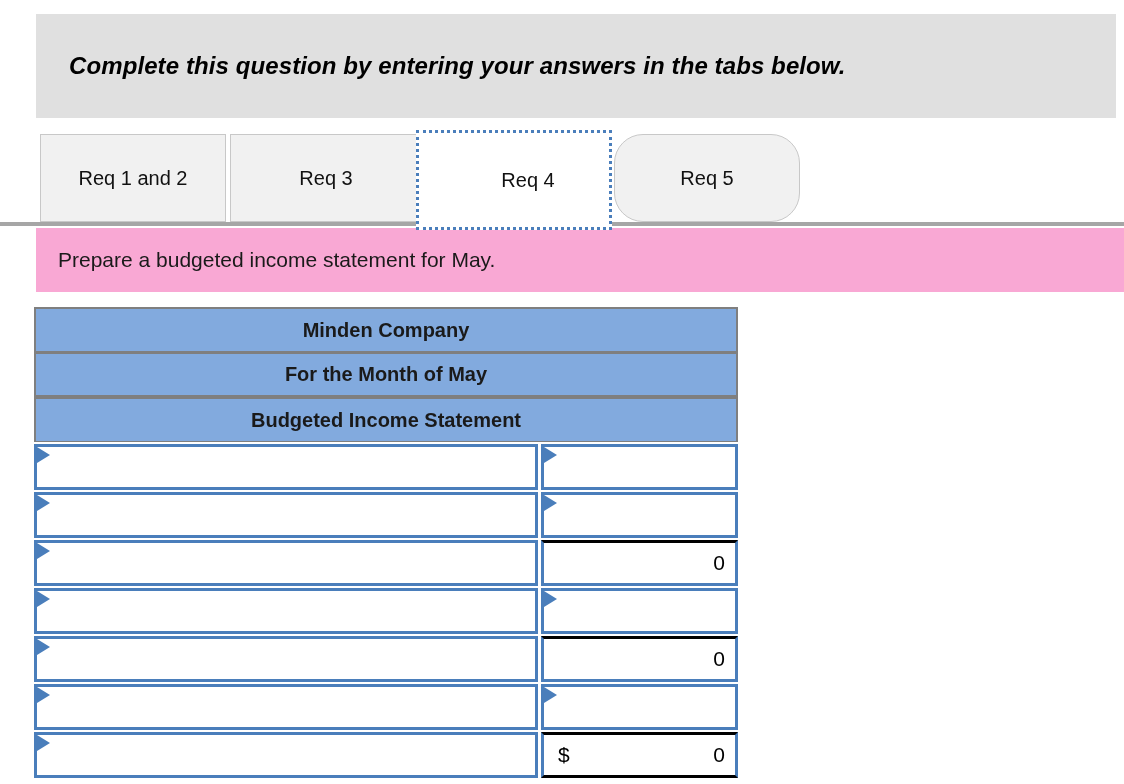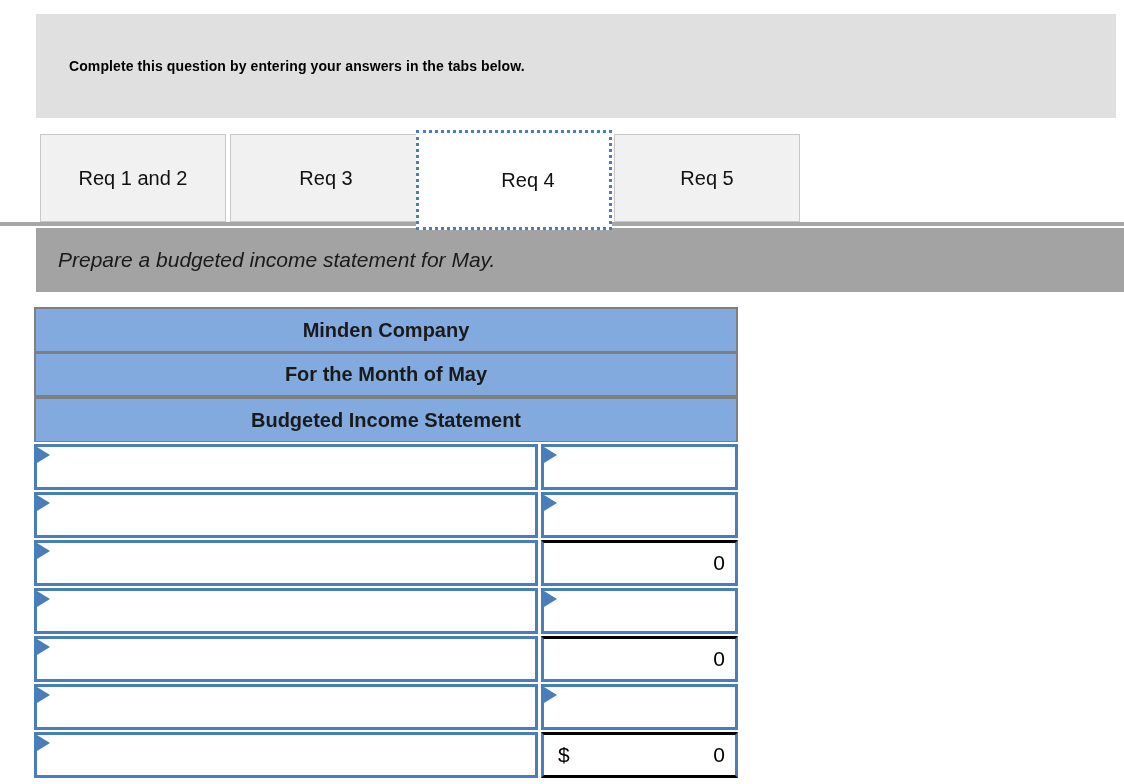--- a/index.html
+++ b/index.html
@@ -18,26 +18,27 @@
   
   .banner {
     position: absolute;
     left: 36px; top: 14px;
     width: 1080px; height: 104px;
     background: #e0e0e0;
     display: flex;
     align-items: center;
   }
   .banner-text {
-    font-size: 14px;
+    font-size: 24px;
     font-weight: bold;
     color: #000000;
     padding-left: 33px;
     letter-spacing: 0.1px;
     white-space: nowrap;
+    font-style: italic;
   }
 
   
   .tabstrip {
     position: absolute;
     left: 0; top: 130px;
     width: 1124px; height: 96px;
   }
   .tab {
     position: absolute;
@@ -56,38 +57,37 @@
   .tab.t0 { left: 40px;  width: 186px; }
   .tab.t1 { left: 230px; width: 192px; }
   .tab.t2 {
     left: 416px; width: 196px;
     top: 0px; height: 100px;
     background: #ffffff;
     border: 3px dotted #4a7ebb;
     z-index: 4;
     padding-left: 28px;
   }
-  .tab.t3 { left: 614px; width: 186px; }
+  .tab.t3 { left: 614px; width: 186px; border-radius: 29px; }
 
   .tabstrip-rule {
     position: absolute;
     left: 0; top: 222px;
     width: 1124px; height: 4px;
     background: #a6a6a6;
   }
 
   
   .instruction {
     position: absolute;
     left: 36px; top: 228px;
     width: 1088px; height: 64px;
-    background: #a3a3a3;
-    display: flex;
-    align-items: center;
-    font-style: italic;
+    background: #f9a8d4;
+    display: flex;
+    align-items: center;
   }
   .instruction-text {
     font-size: 21px;
     color: #1a1a1a;
     padding-left: 22px;
     white-space: nowrap;
   }
 
   
   .stmt {

